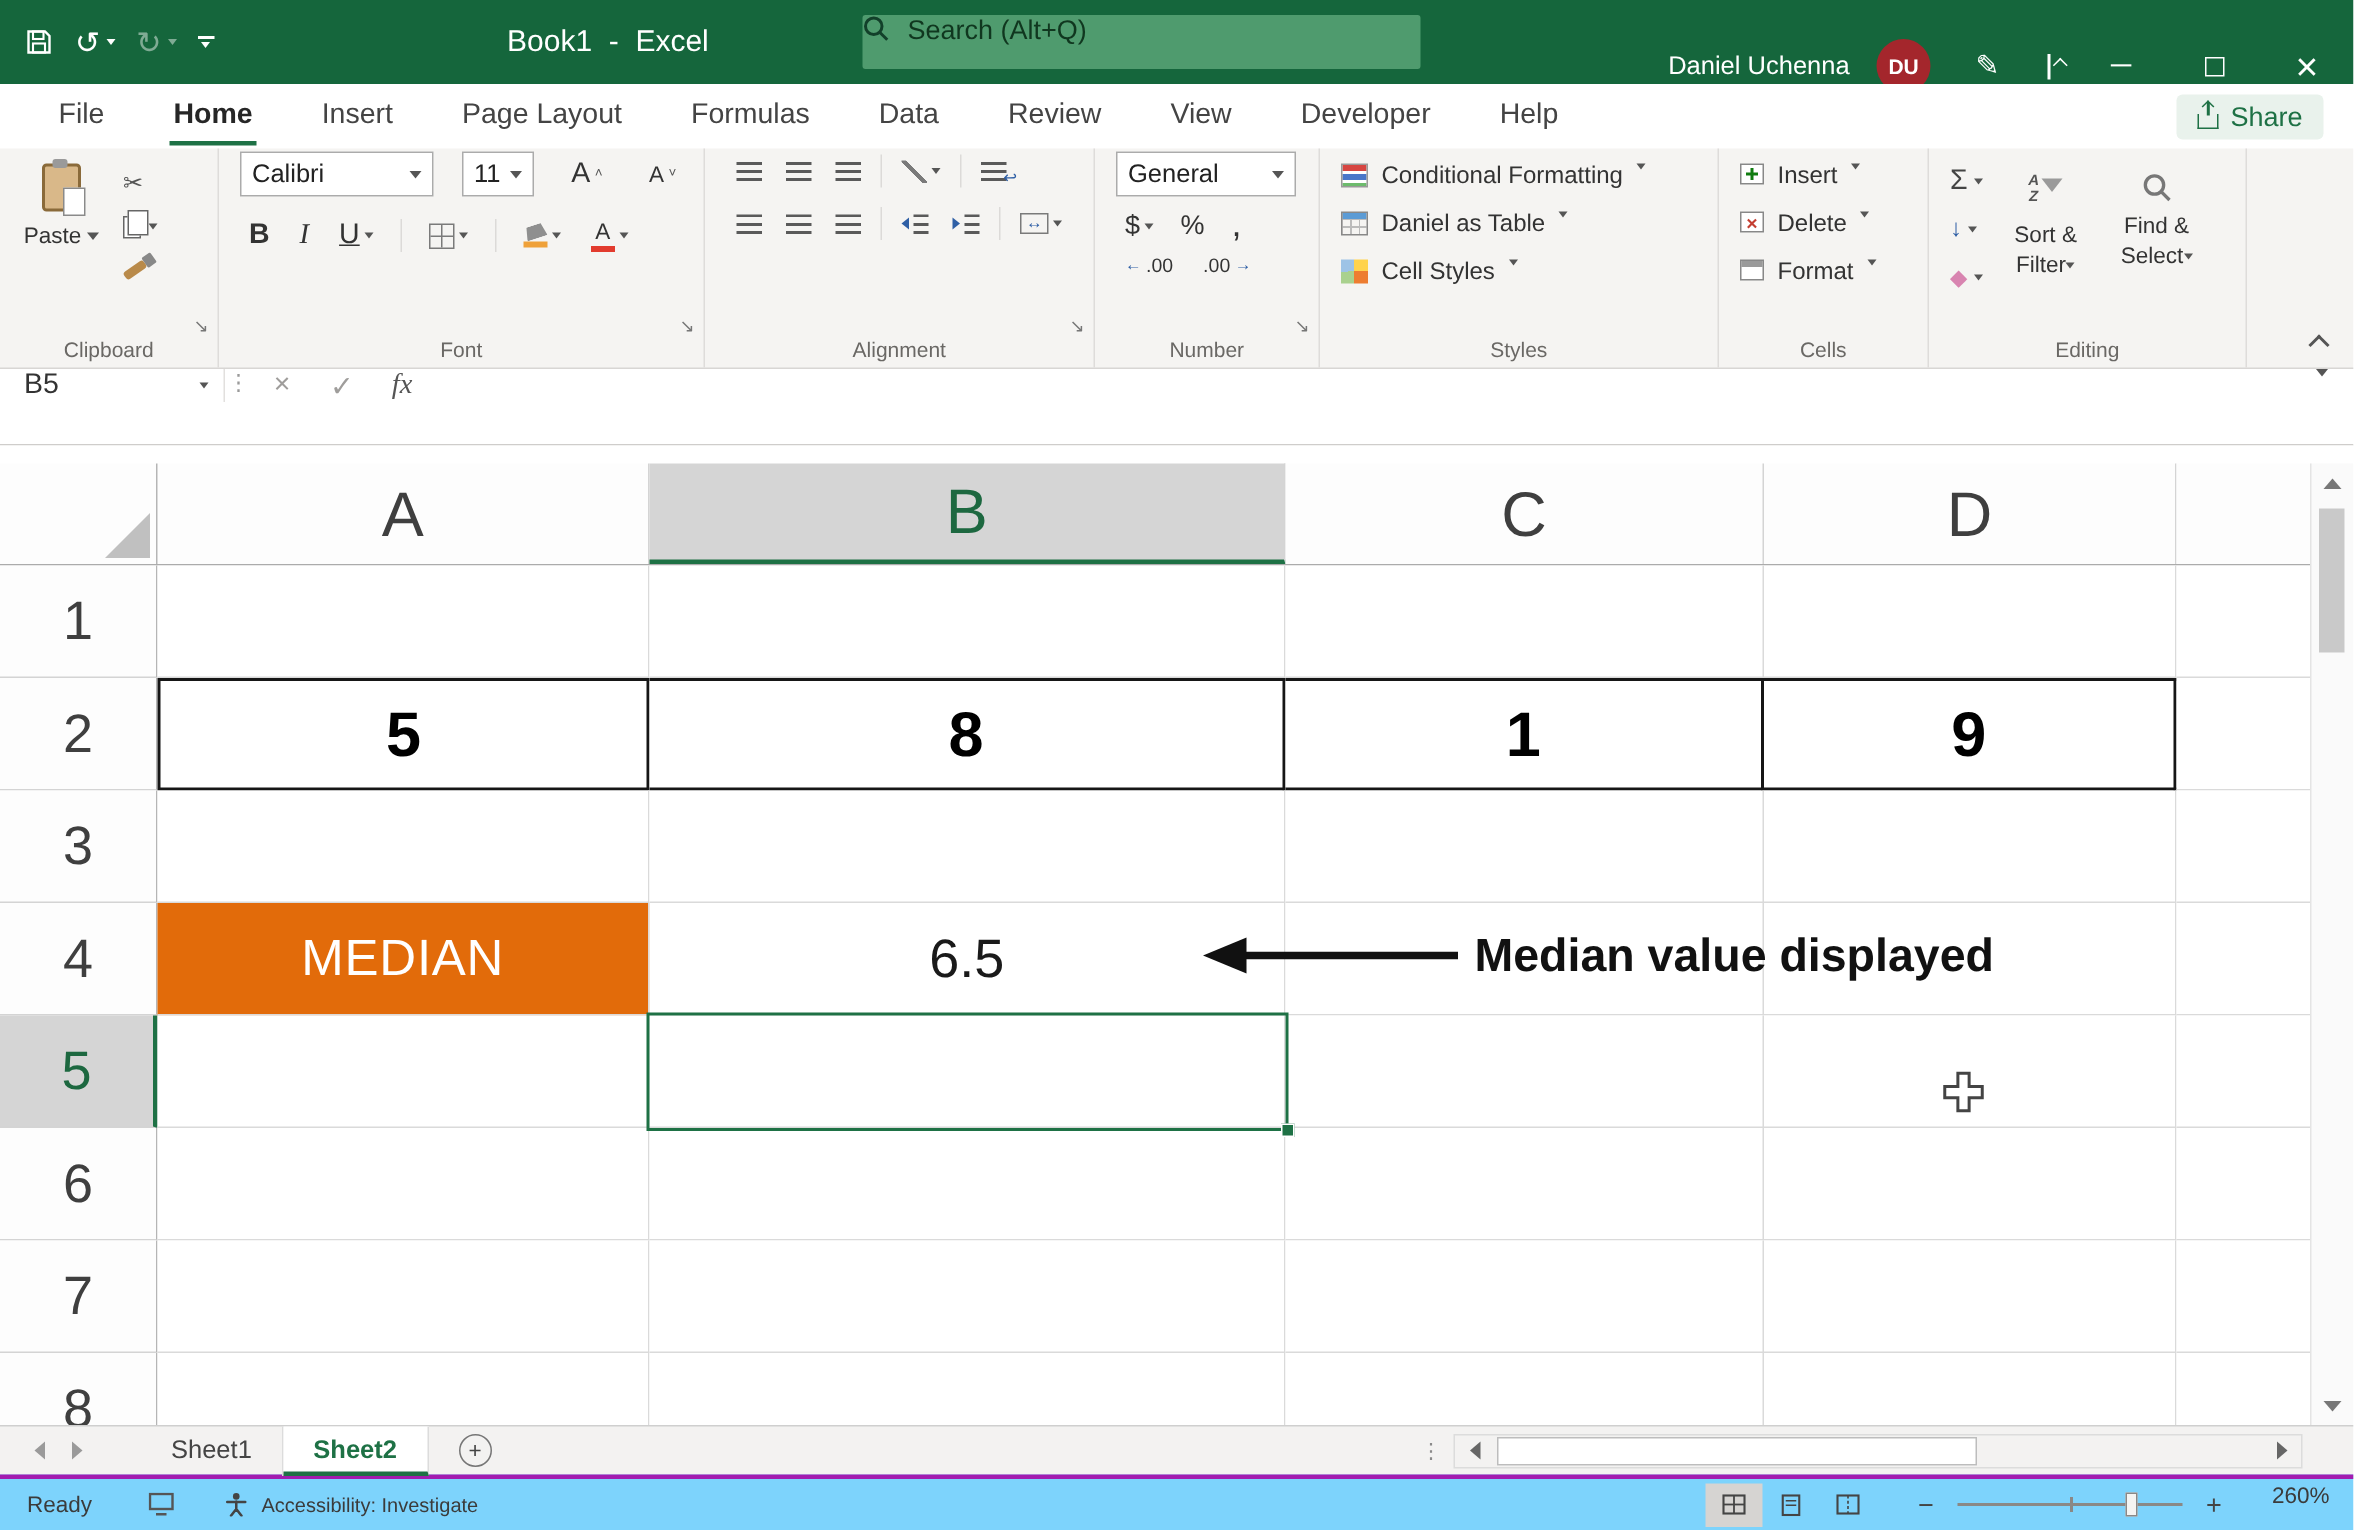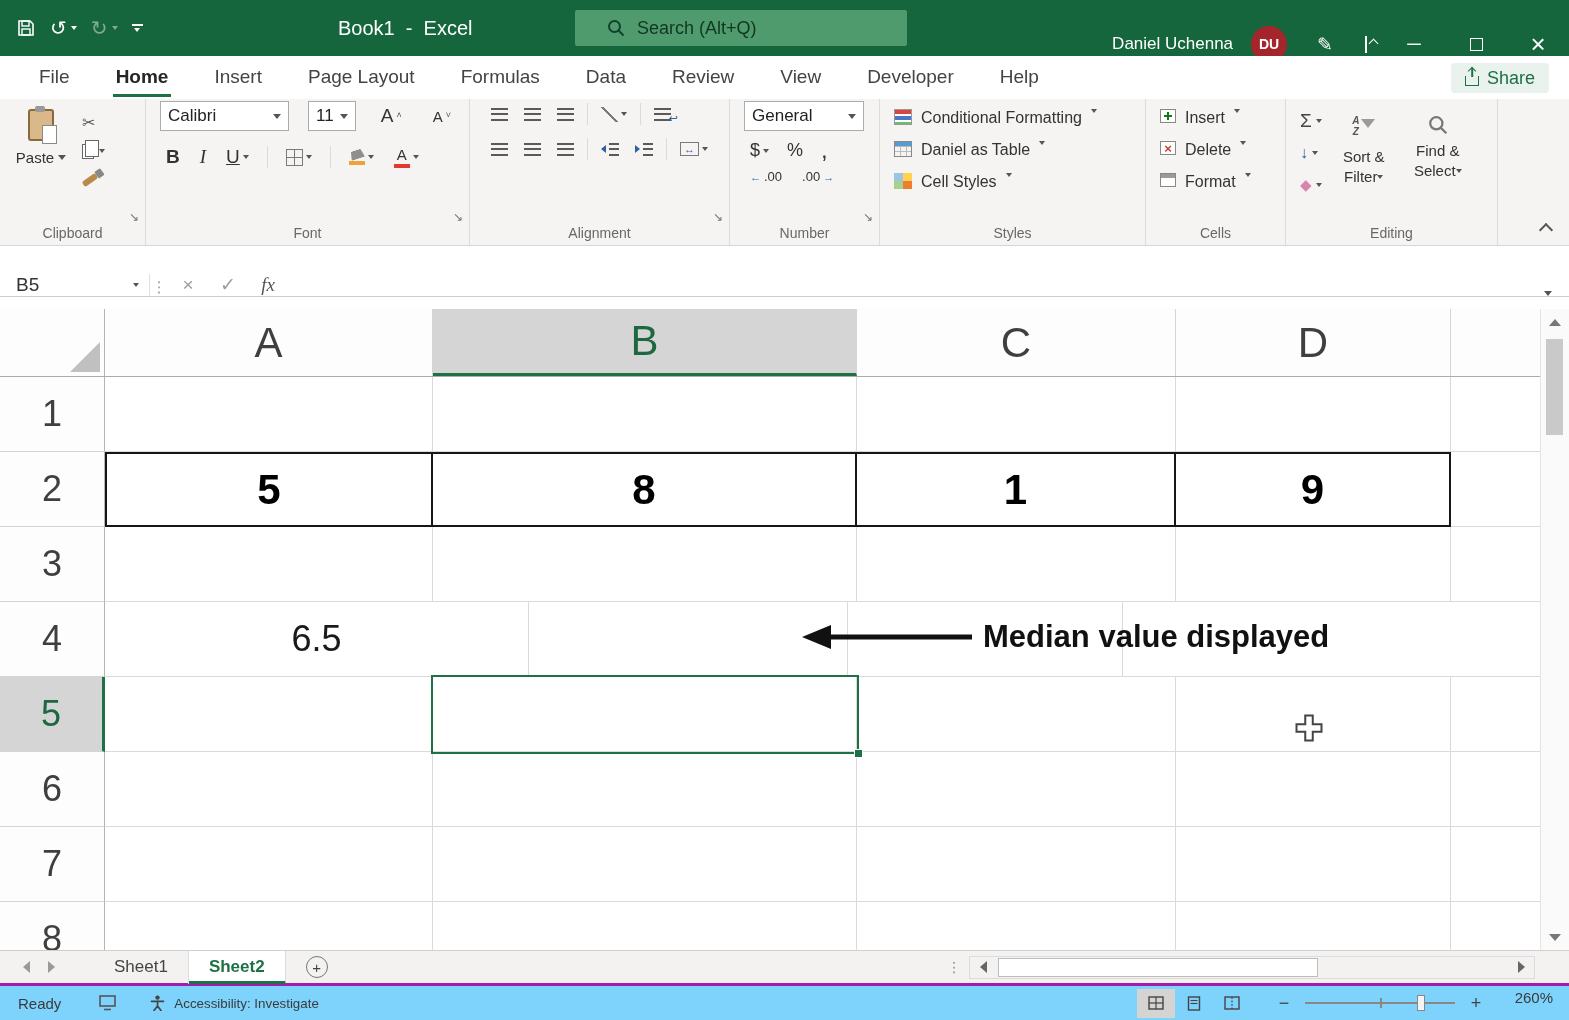--- a/index.html
+++ b/index.html
@@ -9,21 +9,21 @@
 .chev.w{border-top-color:#fff}
 .chev.sm{border-left-width:3px;border-right-width:3px;border-top-width:4px}
 
 .t-bar{height:56px;background:var(--title_green,#15663C);position:relative;color:#fff}
 .tb-left{position:absolute;left:16px;top:0;height:56px;display:flex;align-items:center;gap:14px}
 .tb-btn{display:flex;align-items:center;gap:4px;font-size:20px;color:#fff}
 .tb-btn.dim{opacity:.45}
 .qat-ic{display:flex;flex-direction:column;align-items:center;gap:2px}
 .qat-ic .bar{width:11px;height:1.6px;background:#fff}
 .t-title{position:absolute;left:338px;top:0;line-height:56px;font-size:20px;white-space:pre}
-.searchbox{position:absolute;left:575px;top:10px;width:332px;height:36px;background:var(--search_green,#4F9B6E);display:flex;align-items:center;padding-left:32px;gap:12px;font-size:18px;color:#10371F;border-radius:2px}
+.searchbox{position:absolute;left:575px;top:10px;width:372px;height:36px;background:var(--search_green,#4F9B6E);display:flex;gap:12px;font-size:18px;color:#10371F;border-radius:2px}
 .tb-right{position:absolute;right:0;top:16px;height:56px;display:flex;align-items:center}
 .user-name{font-size:17px;margin-right:18px}
 .avatar{width:36px;height:36px;border-radius:50%;background:var(--avatar_red,#A4262C);color:#fff;font-size:14px;font-weight:700;display:flex;align-items:center;justify-content:center;margin-right:30px}
 .pen{font-size:19px;margin-right:32px}
 .rdo-ic{width:17px;height:13px;border:1.5px solid #fff;position:relative;margin-right:16px}
 .rdo-ic::after{content:"";position:absolute;left:4px;top:3px;width:6px;height:6px;border-left:1.5px solid #fff;border-top:1.5px solid #fff;transform:rotate(45deg)}
 .win-btn{width:62px;height:56px;display:flex;align-items:center;justify-content:center;font-size:19px}
 .max-ic{width:13px;height:13px;border:1.5px solid #fff;display:inline-block}
 .close-btn{font-size:26px;font-weight:300}
 
@@ -103,21 +103,21 @@
 .clear-di{color:#D884B0;font-size:15px}
 .big-btn{display:flex;flex-direction:column;align-items:center;gap:6px;width:64px;padding-top:6px;font-size:15px;color:#333}
 .big-lbl{display:flex;flex-direction:column;align-items:center;line-height:1.35}
 .big-lbl .l2{display:flex;align-items:center;gap:0}
 .sf-ic{display:flex;align-items:flex-start;gap:2px;height:26px}
 .az{display:flex;flex-direction:column;font-size:10px;font-weight:700;color:#555;line-height:1.1}
 .funnel{width:0;height:0;border-left:7px solid transparent;border-right:7px solid transparent;border-top:9px solid #9a9a9a;margin-top:4px}
 .rg-rest{flex:1;position:relative;border-right:none}
 .rib-collapse{position:absolute;right:18px;bottom:10px;width:10px;height:10px;border-left:2px solid #555;border-top:2px solid #555;transform:rotate(45deg)}
 
-.f-bar{height:51px;background:#fff;border-bottom:1px solid #CFCDCB;display:flex;align-items:flex-end}
+.f-bar{height:51px;background:#fff;border-bottom:1px solid #CFCDCB;display:flex;align-items:flex-start}
 .namebox{width:150px;display:flex;align-items:center;padding:0 10px 0 16px;font-size:19px;color:#333;border-right:1px solid #E2E0DE}
 .namebox .chev{margin-left:auto}
 .fb-dots{width:18px;display:flex;align-items:center;justify-content:center;color:#9a9a9a;font-size:15px}
 .fb-btn{width:40px;display:flex;align-items:center;justify-content:center;font-size:19px;color:#9F9D9B}
 .fb-fx{font-family:"Liberation Serif",serif;font-style:italic;color:#555;font-size:19px}
 .fb-input{flex:1;border-left:1px solid #E8E6E4}
 .fb-expand{width:42px;display:flex;align-items:center;justify-content:center}
 
 .grid-wrap{height:653px;position:relative;display:flex;background:#fff}
 .sheet{width:1540px;height:653px;overflow:hidden;position:relative}
@@ -563,20 +563,21 @@
     <div class="r">
       <div class="rh">3</div>
       <div class="c ca"></div>
       <div class="c cb"></div>
       <div class="c cc"></div>
       <div class="c cd"></div>
       <div class="c ce"></div>
     </div>
     <div class="r">
       <div class="rh">4</div>
+      <div class="c ca median-cell">MEDIAN</div>
       <div class="c cb result-cell">6.5</div>
       <div class="c cc"></div>
       <div class="c cd"></div>
       <div class="c ce"></div>
     </div>
     <div class="r">
       <div class="rh sel">5</div>
       <div class="c ca"></div>
       <div class="c cb"></div>
       <div class="c cc"></div>

